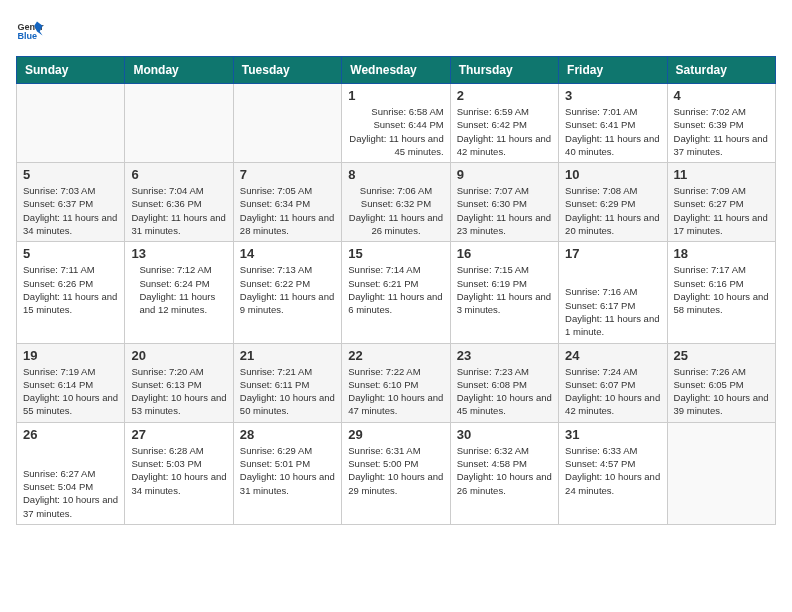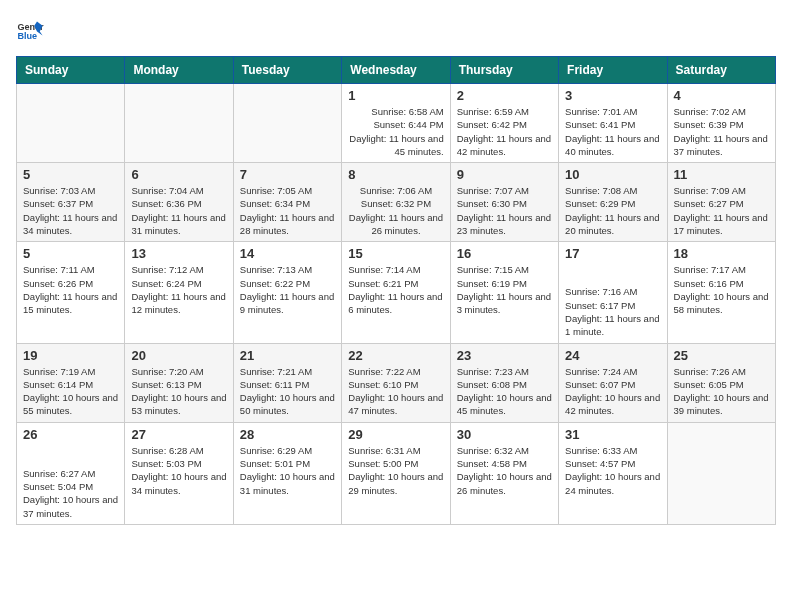--- a/index.html
+++ b/index.html
@@ -187,21 +187,21 @@
       </tr>
       <tr>
         <td>
           <span class="day-number">5</span>
           <div class="day-info" style="white-space: pre-line;">Sunrise: 7:11 AM
 Sunset: 6:26 PM
 Daylight: 11 hours and 15 minutes.</div>
         </td>
         <td>
           <span class="day-number">13</span>
-          <div class="day-info" style="white-space: pre-line;">Sunrise: 7:12 AM
+          <div class="day-info" style="white-space: pre-line; margin-left: 8px;">Sunrise: 7:12 AM
 Sunset: 6:24 PM
 Daylight: 11 hours and 12 minutes.</div>
         </td>
         <td>
           <span class="day-number">14</span>
           <div class="day-info" style="white-space: pre-line;">Sunrise: 7:13 AM
 Sunset: 6:22 PM
 Daylight: 11 hours and 9 minutes.</div>
         </td>
         <td>

